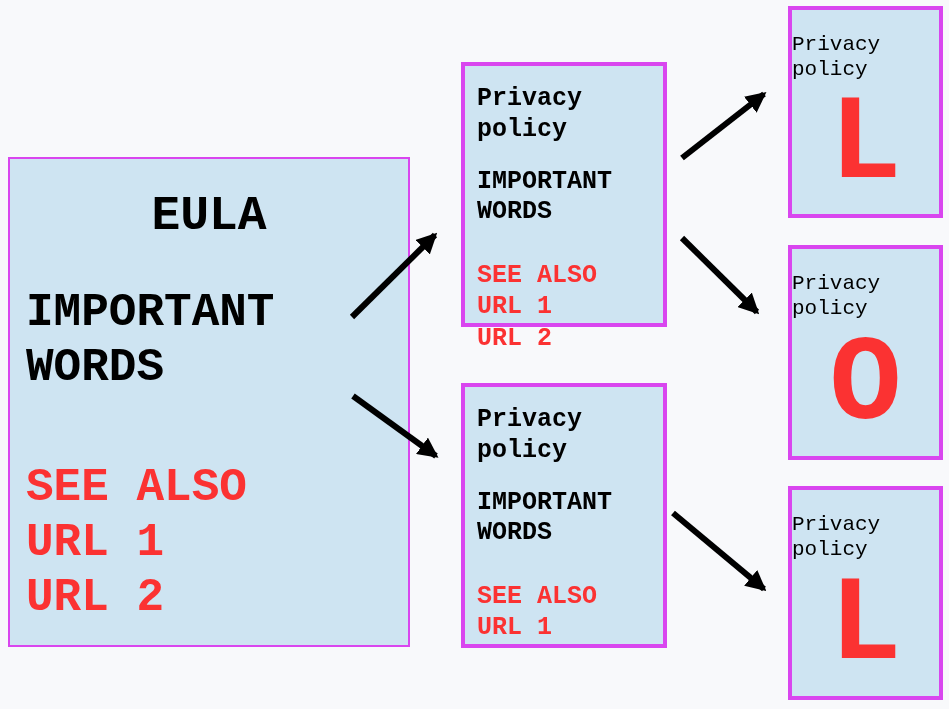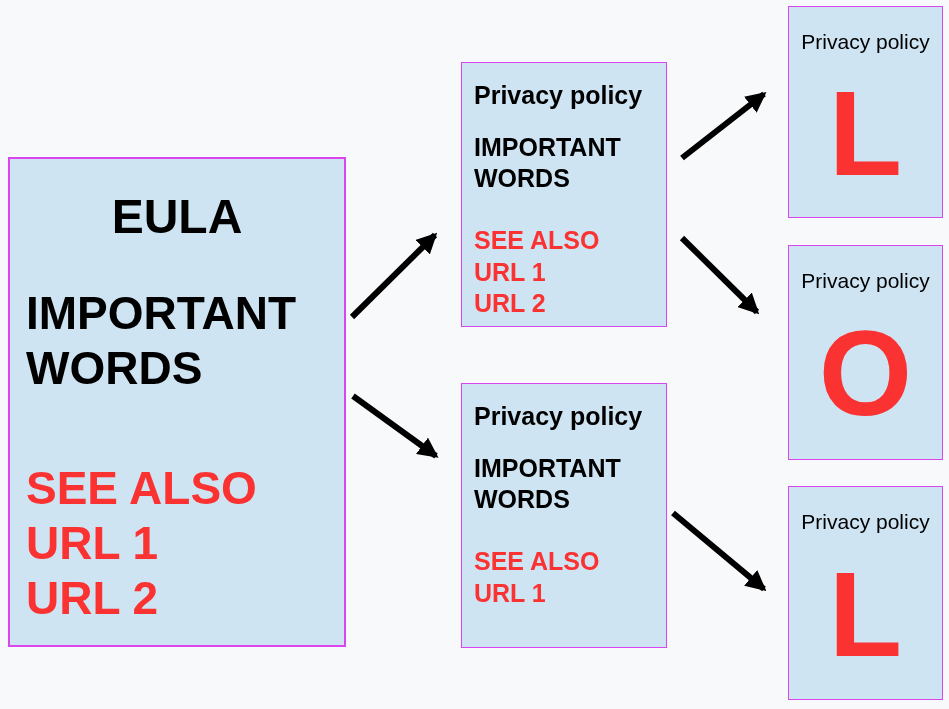--- a/index.html
+++ b/index.html
@@ -11,28 +11,29 @@
   #canvas {
     position: relative;
     width: 949px;
     height: 709px;
     background: #f8f9fb;
     overflow: hidden;
   }
   .node {
     position: absolute;
     background: #cee4f2;
-    border: 1px solid #d946ef;
+    border: 4px solid #d946ef;
     box-sizing: border-box;
     color: #000;
+    font-family: Liberation Mono, monospace;
   }
 
   
   #node-eula {
-    left: 8px; top: 157px; width: 338px; height: 490px;
+    left: 8px; top: 157px; width: 402px; height: 490px;
     border-width: 2px;
     padding: 26px 16px;
   }
   #node-eula .title {
     font-size: 48px; font-weight: bold; text-align: center;
     line-height: 1.15; margin-top: 4px;
   }
   #node-eula .body {
     font-size: 46px; font-weight: bold; line-height: 1.2;
     margin-top: 42px;

